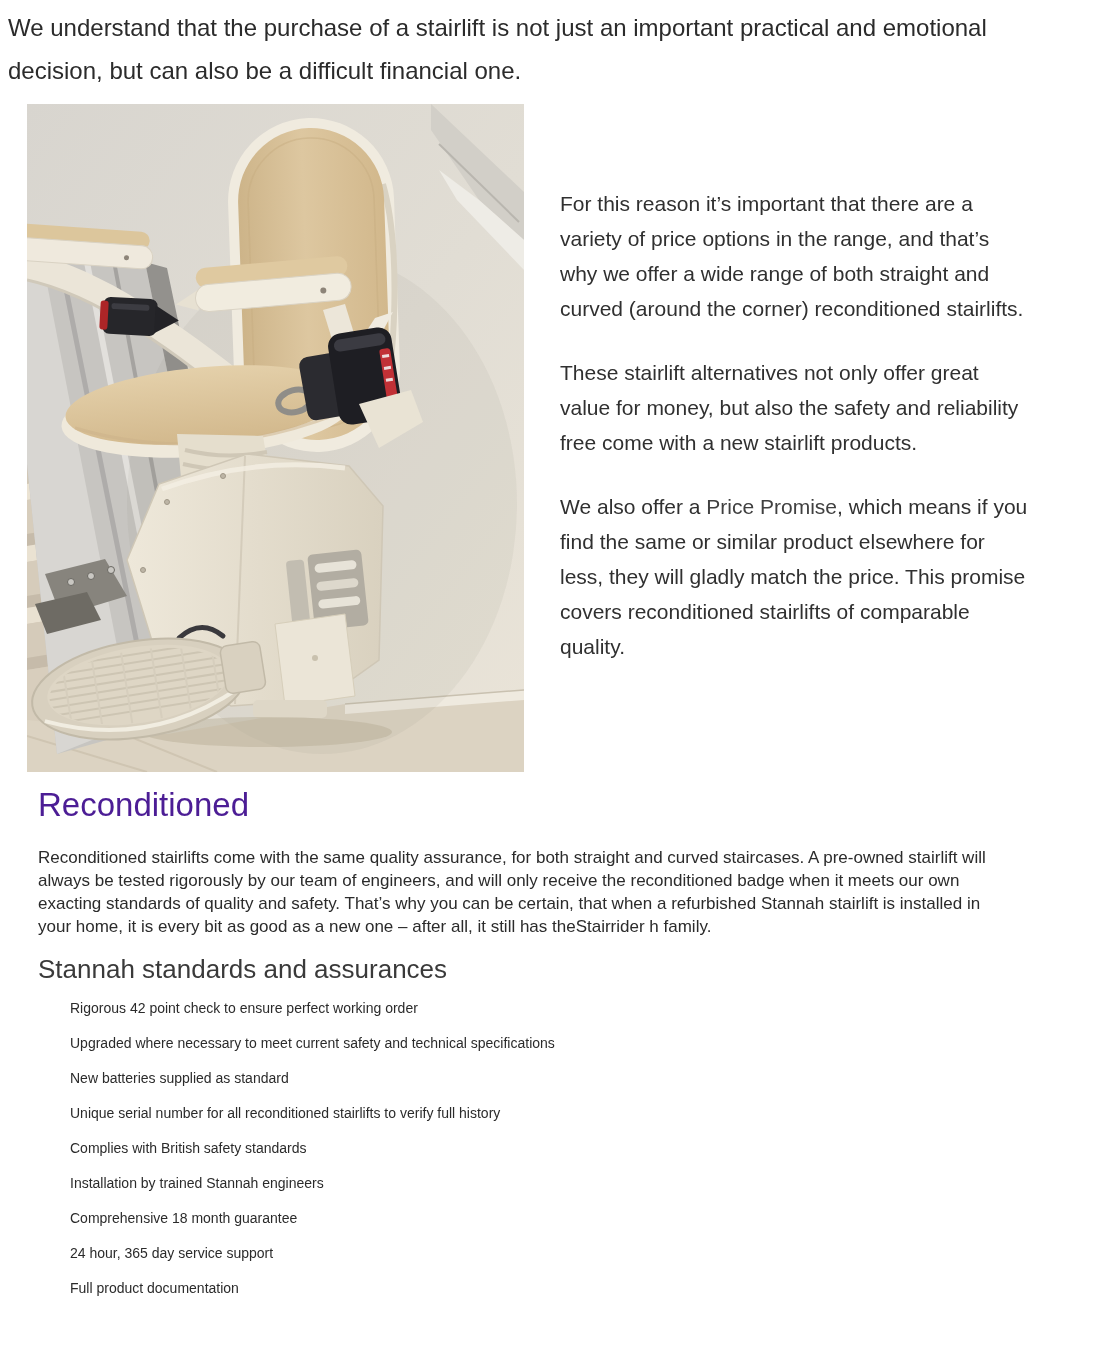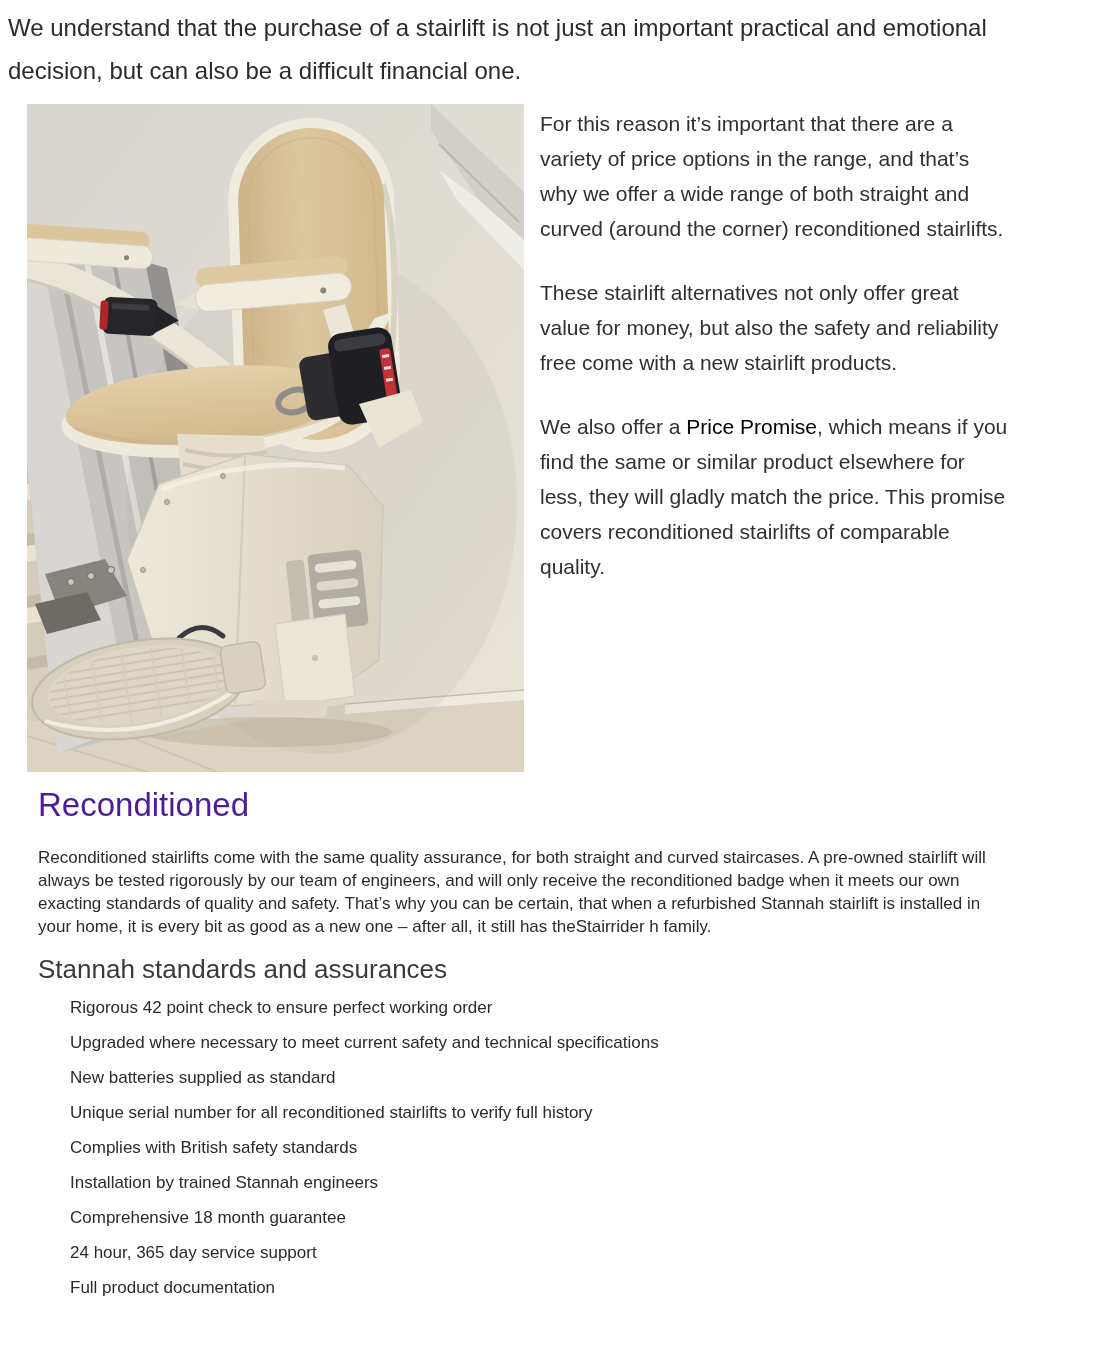--- a/index.html
+++ b/index.html
@@ -6,44 +6,44 @@
   body {
     width:1100px; height:1359px; overflow:hidden;
     background:#ffffff; color:#2d2d2d;
     font-family:"Liberation Sans", sans-serif;
     -webkit-font-smoothing:antialiased;
   }
   .intro {
     margin:6px 0 0 8px; width:988px;
     font-size:24px; line-height:43px; color:#2b2b2b;
   }
-  .media-row { display:flex; align-items:flex-start; margin:12px 0 0 27px; }
+  .media-row { display:flex; align-items:center; margin:12px 0 0 27px;gap:20px; }
   .photo-wrap { width:497px; height:668px; flex:0 0 497px; }
   .photo-wrap svg { display:block; }
   .right-col {
     margin-left:16px; width:472px; padding-top:2px;
     font-size:21px; line-height:35px; color:#303030;
   }
   .right-col p { margin:0 0 29px 0; }
-  a.promise-link { color:#000000; text-decoration:none; cursor:pointer; }
+  a.promise-link { color:#404040; text-decoration:none; cursor:pointer; }
   h1.recon-h {
     margin:14px 0 0 38px; font-size:33px; line-height:38px;
     font-weight:400; color:#4c1d95;
   }
   .recon-p {
     margin:22px 0 0 38px; width:952px;
     font-size:17px; line-height:23px; color:#2b2b2b;
   }
   h2.standards-h {
     margin:16px 0 0 38px; font-size:26px; line-height:30px;
     font-weight:400; color:#3a3a3a;
   }
   ul.standards-list {
     list-style:none; margin:14px 0 0 0; padding:0 0 0 70px;
-    font-size:17px; color:#2b2b2b;
+    font-size:14px; color:#2b2b2b;
   }
   ul.standards-list li { line-height:20px; margin-bottom:15px; }
 </style>
 </head>
 <body>
 
 <p class="intro">We understand that the purchase of a stairlift is not just an important practical and emotional decision, but can also be a difficult financial one.</p>
 
 <div class="media-row">
 

